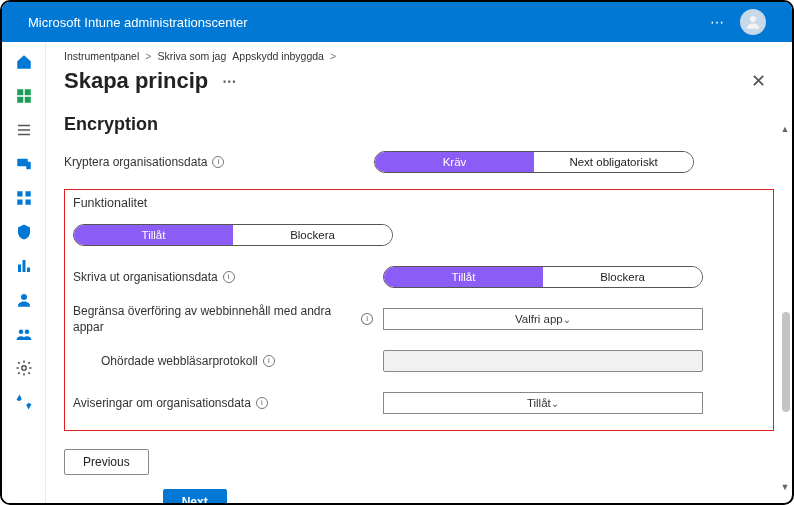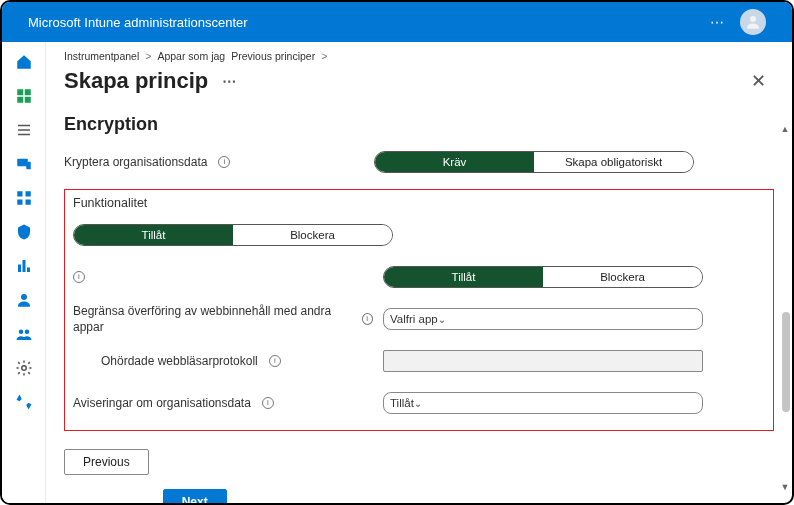--- a/index.html
+++ b/index.html
@@ -17,28 +17,28 @@
   .breadcrumb { font-size: 10.5px; color:#555; display:flex; gap:6px; }
   .breadcrumb span { color:#333; }
   .breadcrumb .sep { color:#777; }
   .heading-row { display:flex; align-items:center; justify-content:space-between; margin-top:4px; }
   .heading { font-size: 22px; font-weight:600; color:#222; display:flex; align-items:center; gap:12px;justify-content:center;}
   .heading .hdots { font-size:14px; color:#555; cursor:pointer; margin-left:2px;}
   .close-x { font-size:18px; color:#555; cursor:pointer; padding:4px 8px; }
   .section-title { font-weight:600; font-size:18px; margin-top:18px; color:#222; }
   .form-area { margin-top:10px; }
   .row { display:flex; align-items:center; min-height:34px; font-size:12px; color:#333; }
-  .row .label { width: 310px; padding-right:10px; display:flex; align-items:center; gap:11px; line-height:1.35;}
+  .row .label { width: 310px; padding-right:10px; display:flex; align-items:center; gap:5px; line-height:1.35;}
   .row .label.sub { padding-left:28px; }
   .info-ico { display:inline-flex; width:12px; height:12px; border:1px solid #777; border-radius:50%; font-size:8px; align-items:center; justify-content:center; color:#666; font-style:normal; font-family:Arial; cursor:default;}
   .control { flex:1; }
   .segmented { display:flex; border:1px solid #555; border-radius:999px; overflow:hidden; height:22px; width:320px; }
   .segmented .seg { flex:1; display:flex; align-items:center; justify-content:center; font-size:11.5px; cursor:pointer; background:#fff; color:#222; }
-  .segmented .seg.active { background:#14532d; color:#fff; font-weight:500; }
-  .select { width:320px; height:22px; border:1px solid #888; border-radius:8px; background:#fff; display:flex; align-items:center; justify-content:flex-start; padding:0 6px; font-size:11.5px; cursor:pointer; }
+  .segmented .seg.active { background:#8b5cf6; color:#fff; font-weight:500; }
+  .select { width:320px; height:22px; border:1px solid #888; border-radius:0; background:#fff; display:flex; align-items:center; justify-content:center; padding:0 6px; font-size:11.5px; cursor:pointer; }
   .select .chev { font-size:10px; color:#555;}
   .textfield { width:320px; height:22px; border:1px solid #888; border-radius:2px; background:#f1f1f1; }
   .redbox { border:1.5px solid #e02020; padding:6px 4px 10px 8px; margin-top:10px; }
   .subhead { font-size:12.5px; font-weight:500; color:#333; margin-bottom:8px; }
   .row + .row { margin-top:8px; }
   .footer-btns { display:flex; gap:14px; margin-top:18px; }
   .btn { height:26px; padding:0 18px; font-size:12px; border-radius:2px; cursor:pointer; display:flex; align-items:center; justify-content:center; }
   .btn.secondary { background:#fff; border:1px solid #888; color:#222; }
   .btn.primary { background:#0078d4; border:1px solid #0078d4; color:#fff; font-weight:600;margin-top:40px; }
   .scroll-thumb { position:absolute; right:2px; top:270px; width:8px; height:100px; background:#c4c4c4; border-radius:4px; }
@@ -137,22 +137,22 @@
             <path d="M6 2l3 6-3 3-4-2zM18 22l-3-6 3-3 4 2zM9 9l6 6"></path>
           </svg>
         </div>
     </div>
 
     <div class="content">
 
       <div class="breadcrumb">
         <span>Instrumentpanel</span>
         <span class="sep">&gt;</span>
-        <span>Appar som jag</span>
-        <span>Previous principer</span>
+        <span>Skriva som jag</span>
+        <span>Appskydd inbyggda</span>
         <span class="sep">&gt;</span>
       </div>
 
       <div class="heading-row">
         <div class="heading">
           <span>Skapa princip</span>
           <span class="hdots">⋯</span>
         </div>
         <div class="close-x">✕</div>
       </div>
@@ -162,39 +162,40 @@
       <div class="form-area">
 
         <div class="row">
           <div class="label">
             <span>Kryptera organisationsdata</span>
             <i class="info-ico">i</i>
           </div>
           <div class="control">
             <div class="segmented">
               <div class="seg active">Kräv</div>
-              <div class="seg">Skapa obligatoriskt</div>
+              <div class="seg">Next obligatoriskt</div>
             </div>
           </div>
         </div>
 
         <div class="redbox">
           <div class="subhead">Funktionalitet</div>
 
           <div class="row">
             <div class="control">
               <div class="segmented">
                 <div class="seg active">Tillåt</div>
                 <div class="seg">Blockera</div>
               </div>
             </div>
           </div>
 
           <div class="row">
             <div class="label">
+              <span>Skriva ut organisationsdata</span>
               <i class="info-ico">i</i>
             </div>
             <div class="control">
               <div class="segmented">
                 <div class="seg active">Tillåt</div>
                 <div class="seg">Blockera</div>
               </div>
             </div>
           </div>
 

